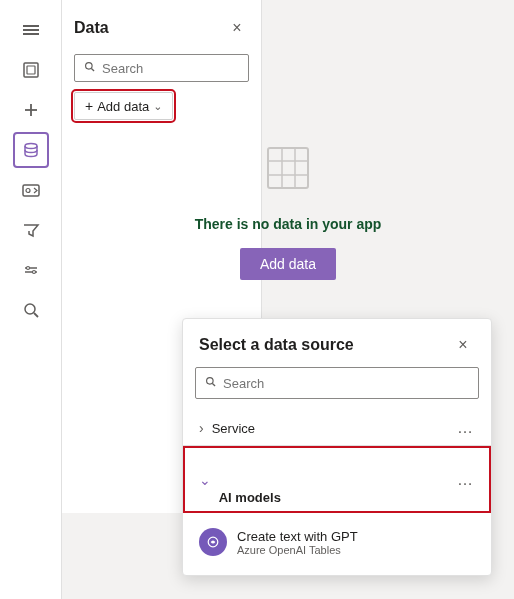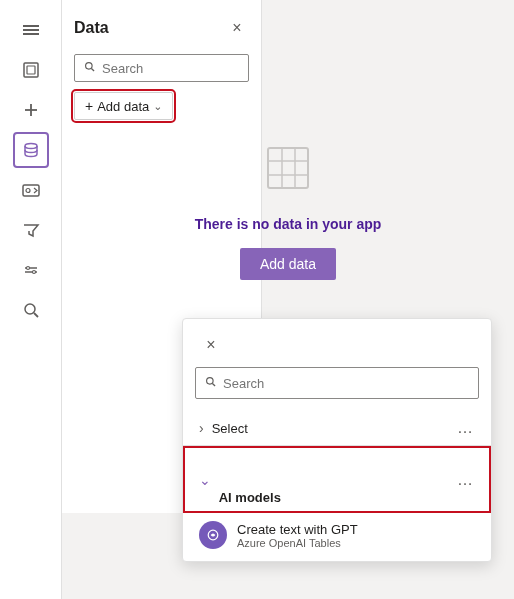--- a/index.html
+++ b/index.html
@@ -127,21 +127,21 @@
       outline-offset: 1px;
     }
 
     .grid-icon {
       color: #c8c6c4;
     }
 
     .no-data-text {
       font-size: 14px;
       font-weight: 600;
-      color: #4c1d95;
+      color: #14532d;
     }
 
     .add-data-purple-btn {
       background: #8764b8;
       color: #fff;
       border: none;
       border-radius: 2px;
       padding: 8px 20px;
       font-size: 14px;
       cursor: pointer;
@@ -244,21 +244,21 @@
       padding: 8px 16px;
       cursor: pointer;
       background: #fff;
       outline: 2px solid #c50f1f;
       outline-offset: -2px;
     }
 
     .ai-sub-item {
       display: flex;
       align-items: center;
-      padding: 8px 16px;
+      padding: 15px 16px;
       cursor: pointer;
     }
 
     .ai-icon {
       width: 28px;
       height: 28px;
       border-radius: 50%;
       background: #7559b9;
       display: flex;
       align-items: center;
@@ -394,38 +394,39 @@
       <line x1="22" y1="8" x2="22" y2="48" stroke="#c8c6c4" stroke-width="1.5"></line>
       <line x1="35" y1="8" x2="35" y2="48" stroke="#c8c6c4" stroke-width="1.5"></line>
     </svg>
   </div>
   <span class="no-data-text">There is no data in your app</span>
   <button class="add-data-purple-btn">Add data</button>
 </div>
 
 <div class="select-panel">
   <div class="select-panel-header">
+    <span class="select-panel-title">Select a data source</span>
     <span class="panel-close">×</span>
   </div>
 
   <div class="select-panel-search">
     <span style="margin-right:6px; color:#605e5c;">
       <svg width="13" height="13" viewBox="0 0 20 20" fill="none">
         <circle cx="9" cy="9" r="5" stroke="#605e5c" stroke-width="1.8"></circle>
         <line x1="13" y1="13" x2="17" y2="17" stroke="#605e5c" stroke-width="2"></line>
       </svg>
     </span>
     <input type="text" placeholder="Search" style="">
   </div>
 
   <div class="data-source-list">
 
     <div class="data-source-item">
       <span class="ds-chevron">›</span>
-      <span class="ds-label">Select</span>
+      <span class="ds-label">Service</span>
       <span class="ds-more">…</span>
     </div>
 
     <div class="ds-separator"></div>
 
     <div class="ai-models-row">
       <span class="ds-chevron expanded" style="margin-right:8px;">⌄</span>
       <span class="ds-label expanded">AI models</span>
       <span class="ds-more">…</span>
     </div>

